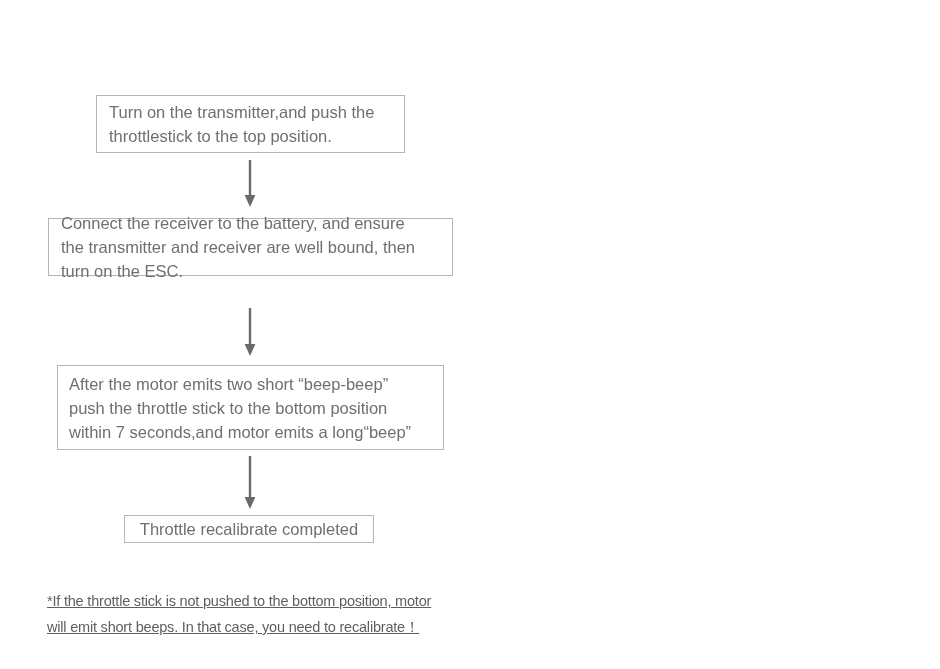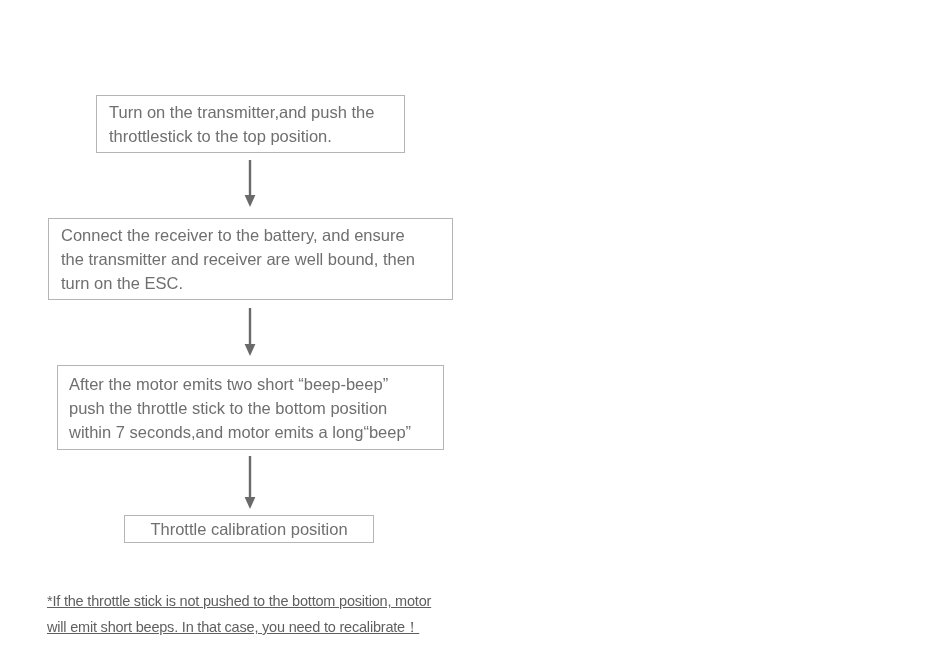--- a/index.html
+++ b/index.html
@@ -35,21 +35,21 @@
     border: 1px solid var(--box-border);
     background: var(--background);
     color: var(--box-text);
     font-size: 16.5px;
     line-height: 24px;
     display: flex;
     align-items: center;
   }
   .flow-box .box-text { white-space: pre-line; }
   .box1 { left: 96px;  top: 95px;  width: 309px; height: 58px; padding-left: 12px; }
-  .box2 { left: 48px;  top: 218px; width: 405px; height: 82px; padding-left: 12px; }
+  .box2 { left: 48px;  top: 218px; width: 405px; height: 58px; padding-left: 12px; }
   .box3 { left: 57px;  top: 365px; width: 387px; height: 85px; padding-left: 11px; }
   .box4 { left: 124px; top: 515px; width: 250px; height: 28px; justify-content: center; }
   .arrow {
     position: absolute;
     left: 243px;
     color: var(--arrow);
   }
   .arrow svg { display: block; }
   .arrow1 { top: 160px; }
   .arrow2 { top: 308px; }
@@ -105,19 +105,19 @@
   </div>
 
   <div class="arrow arrow3">
     <svg width="14" height="53" viewBox="0 0 14 53" aria-hidden="true">
       <line x1="7" y1="0" x2="7" y2="42" stroke="currentColor" stroke-width="2.4"></line>
       <polygon points="1.6,41 12.4,41 7,53" fill="currentColor"></polygon>
     </svg>
   </div>
 
   <div class="flow-box box4">
-    <span class="box-text">Throttle calibration position</span>
+    <span class="box-text">Throttle recalibrate completed</span>
   </div>
 
   <p class="footnote">*If the throttle stick is not pushed to the bottom position, motor
 will emit short beeps. In that case, you need to recalibrate！</p>
 
 </div>
 
 </body></html>

